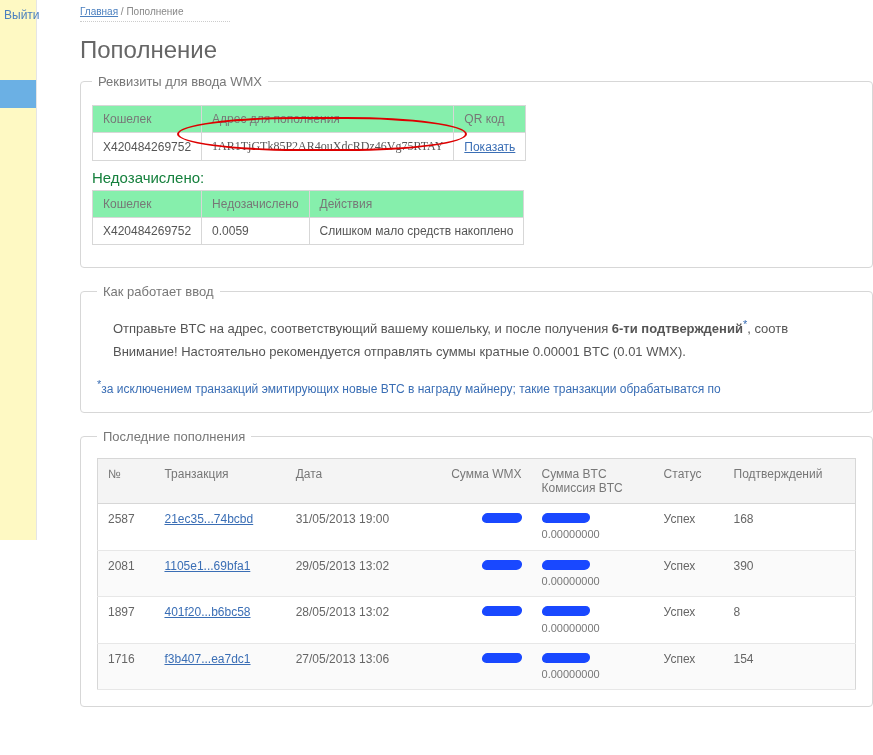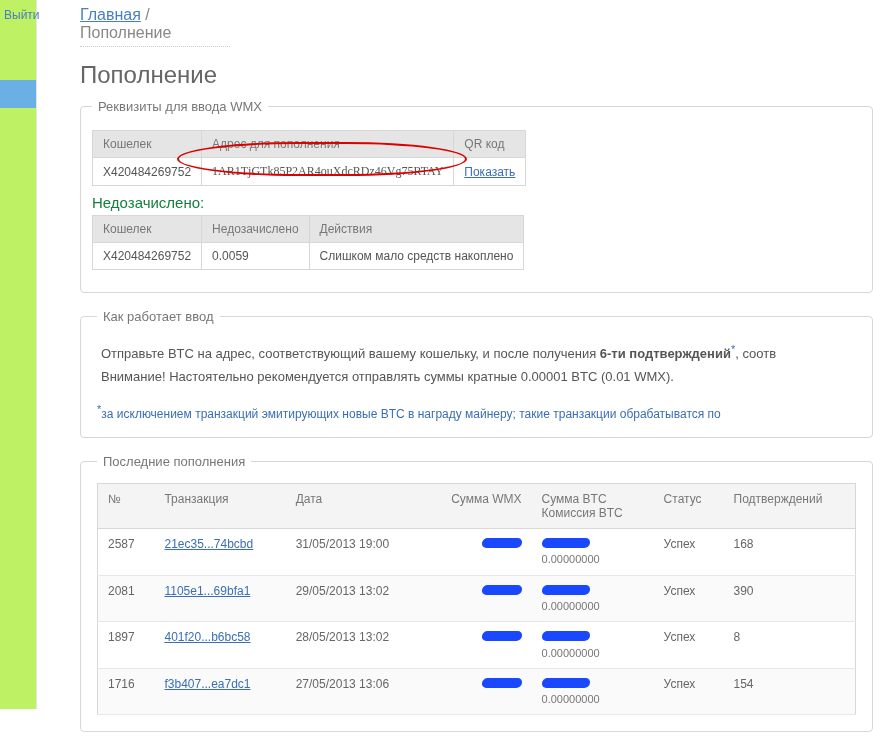--- a/index.html
+++ b/index.html
@@ -9,44 +9,44 @@
     font-size: 13px;
     color: #555;
     background: #fff;
     width: 873px;
     overflow: hidden;
   }
   .left-col {
     position: absolute;
     left: 0; top: 0;
     width: 37px;
-    background: #bef264;
+    background: #fef9c3;
     border-right: 1px solid #e5e5e5;
-    height: 709px;
+    height: 540px;
   }
   .left-col .exit {
     color: #4a7fbf;
     font-size: 12px;
     padding: 8px 4px;
     display: block;
   }
   .left-col .blue-tab {
     background: #6bb0e4;
     height: 28px;
     margin-top: 50px;
   }
   .content {
     position: absolute;
     left: 80px;
     top: 0;
     right: 0;
     padding-right: 0;
   }
   .crumbs {
-    font-size: 16px;
+    font-size: 10px;
     color: #888;
     padding: 6px 0 4px 0;
     border-bottom: 1px dotted #ccc;
     width: 150px;
   }
   .crumbs a { color: #4a7fbf; text-decoration: underline; }
   h1.page-title {
     font-size: 24px;
     font-weight: normal;
     color: #666;
@@ -68,31 +68,31 @@
     margin: 2px 0 6px 0;
   }
   table.data th, table.data td {
     border: 1px solid #d7d7d7;
     padding: 6px 10px;
     font-size: 12px;
     text-align: left;
     white-space: nowrap;
   }
   table.data th {
-    background: #e5e5e5;
+    background: #86efac;
     color: #777;
     font-weight: normal;
   }
   .sub-h {
     font-size: 15px;
     color: #15803d;
     margin: 8px 0 4px 0;
   }
   a.link { color: #3a6eb5; text-decoration: underline; }
-  .howto p { margin: 4px 4px; color:#555; line-height:1.45; }
+  .howto p { margin: 4px 16px; color:#555; line-height:1.45; }
   .howto .ast { color:#3a6eb5; font-size:11px; vertical-align: super;}
   .howto .note { color:#3a6eb5; font-size:12px; margin-top:16px; display:block;}
   .warn { color:#d22; margin: 8px 0 14px 0; font-size:13px; }
   
   .recent table {
     border-collapse: collapse;
     width: 100%;
     border: 1px solid #d7d7d7;
   }
   .recent th, .recent td {

